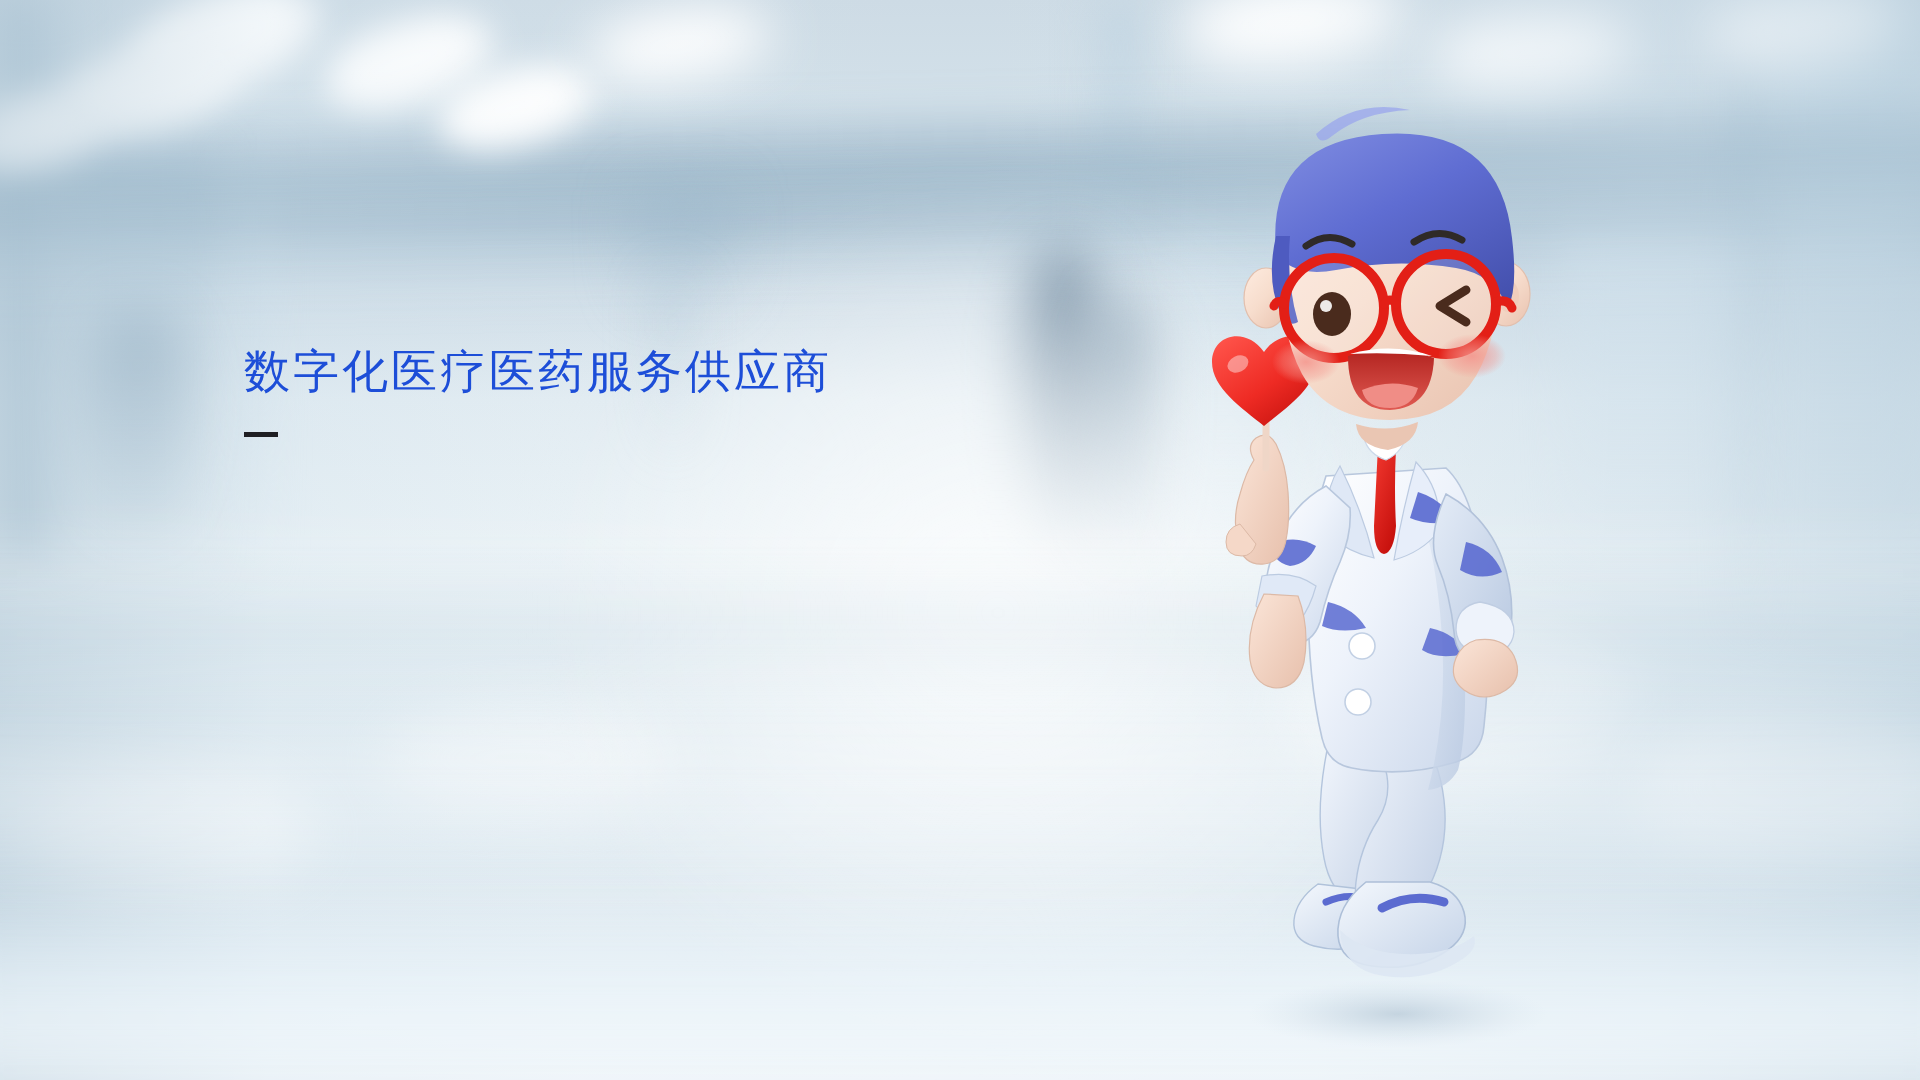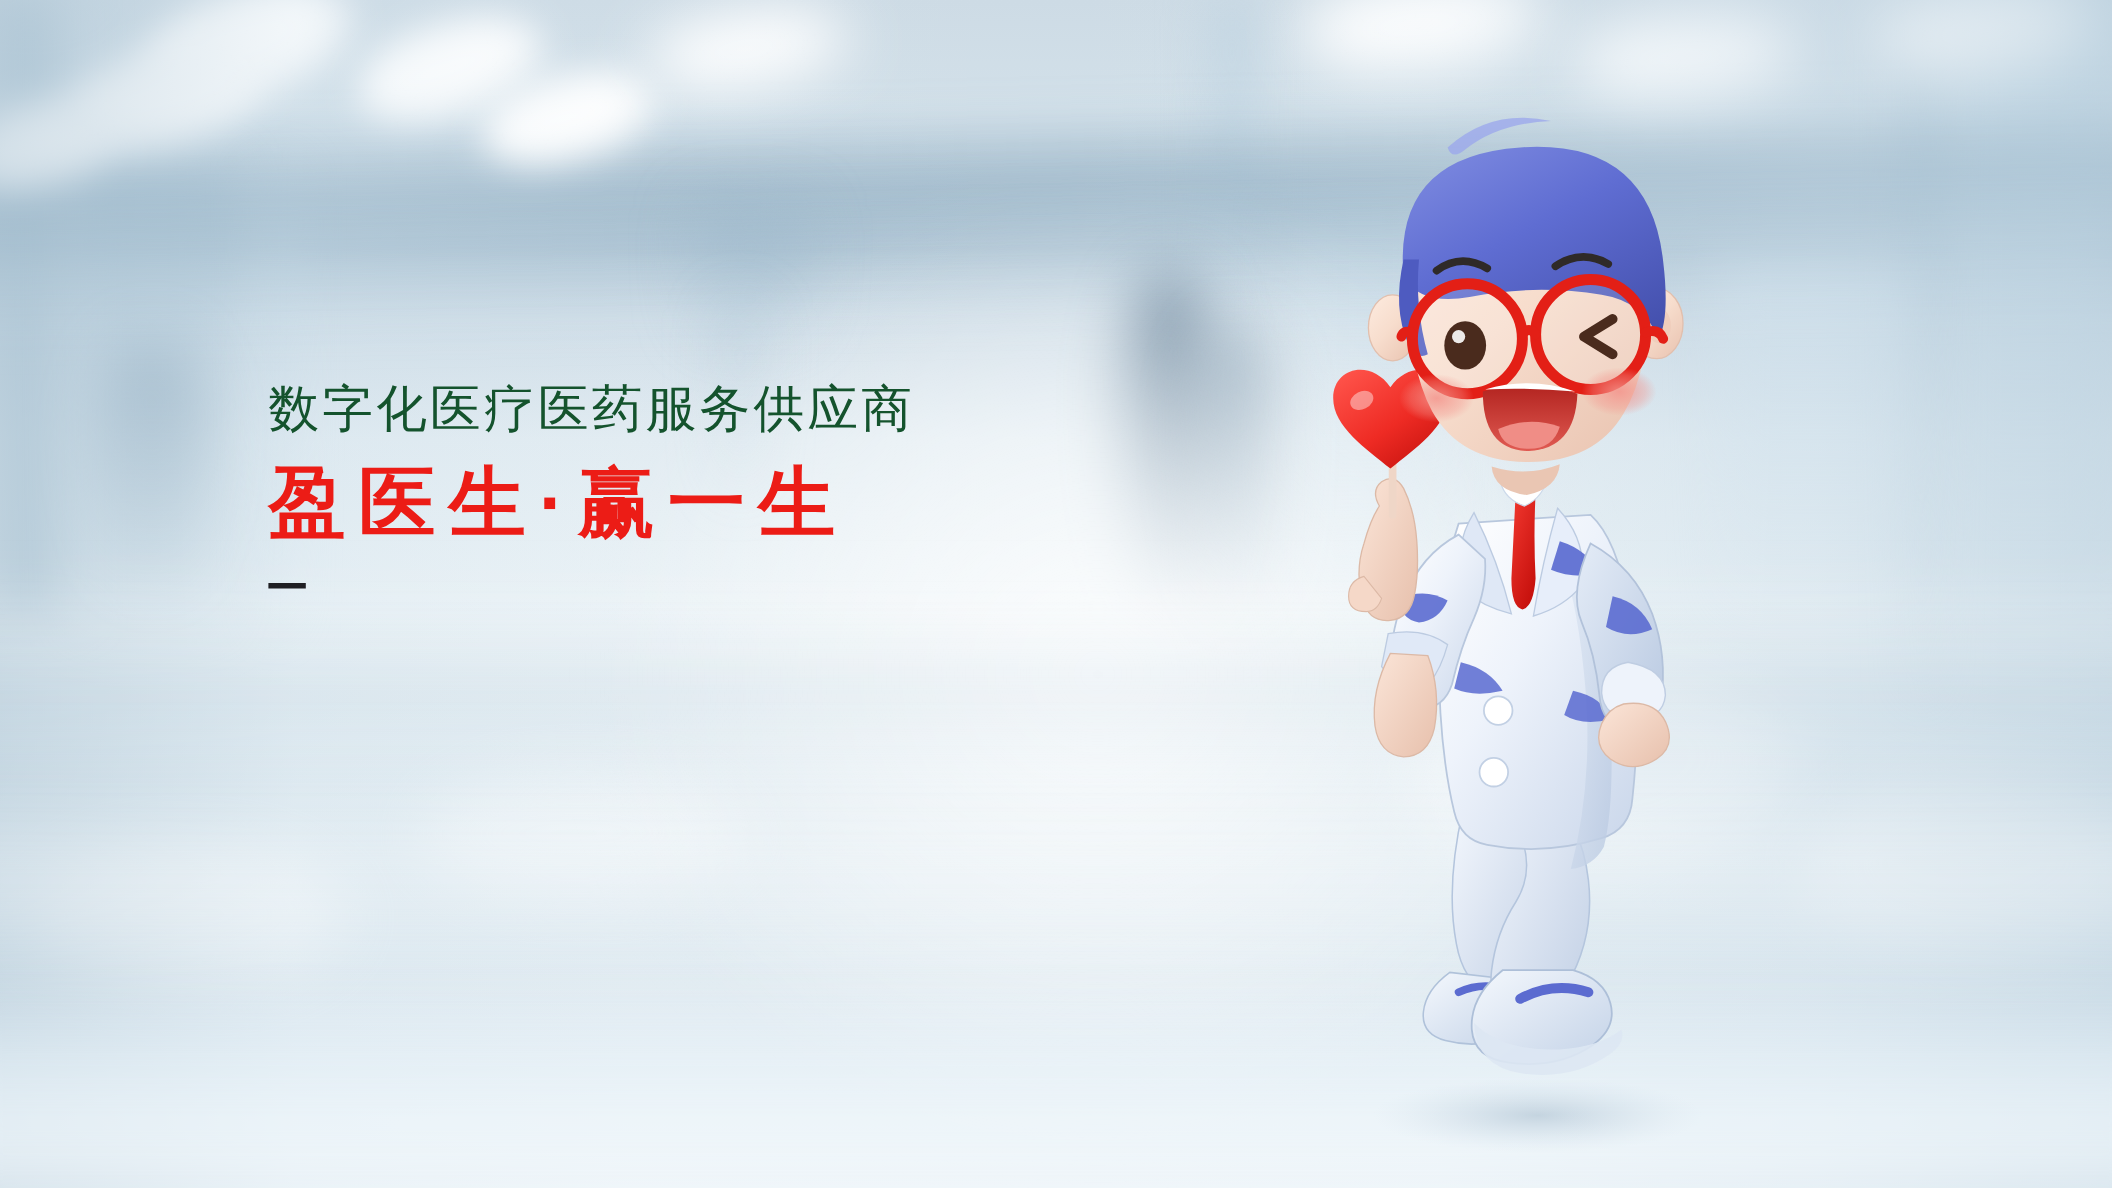--- a/index.html
+++ b/index.html
@@ -109,21 +109,21 @@
   .copy {
     position:absolute;
     left:244px; top:348px;
     width:760px;
     z-index:40;
   }
   .headline-cn {
     font-size:46px;
     line-height:1.0;
     letter-spacing:3.0px;
-    color:#14532d;
+    color:#1d4ed8;
     font-weight:400;
     white-space:nowrap;
   }
   .headline-red {
     margin-top:28px;
     font-size:70px;
     line-height:1.0;
     letter-spacing:12px;
     color:#ec1c16;
     font-weight:700;
@@ -395,19 +395,18 @@
       <path d="M182 344 q28 -12 56 -2 q-6 20 -28 20 q-24 0 -28 -18 z" fill="#f08d86"></path>
       <path d="M170 308 q42 -12 82 2 q-42 -4 -82 -2 z" fill="#ffffff"></path>
 
       <path d="M176 378 q32 10 62 -2 q-2 22 -30 28 q-30 -4 -32 -26 z" fill="#eac6b3"></path>
     </svg>
   </div>
 
   <div class="copy">
     <div class="headline-cn">数字化医疗医药服务供应商</div>
 
-    <div class="headline-red">盈医生·赢一生</div>
 
     <div class="rule"></div>
 
   </div>
 
 </div>
 
 </body></html>

